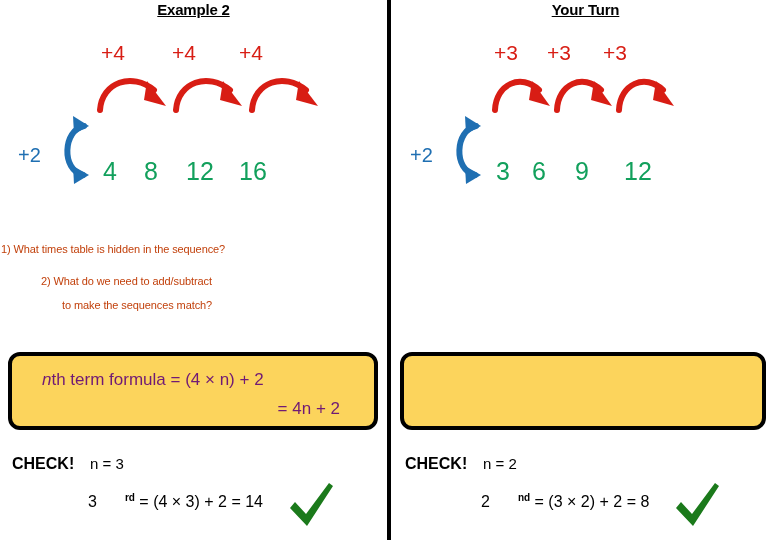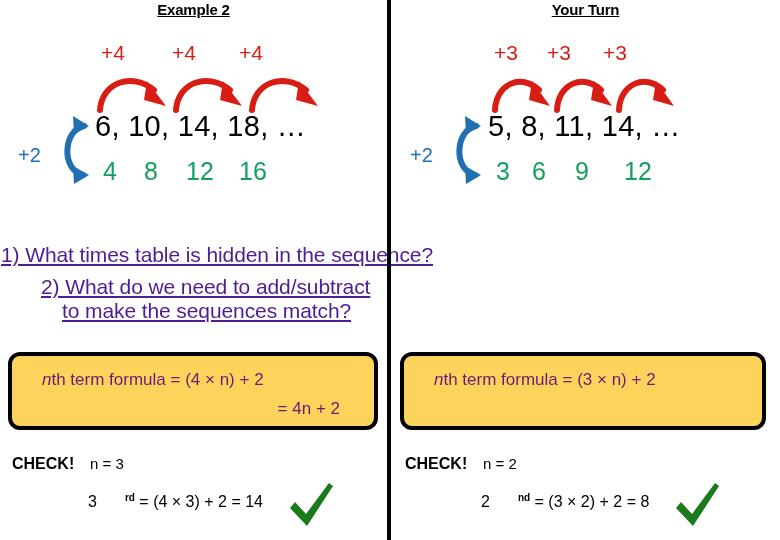--- a/index.html
+++ b/index.html
@@ -99,25 +99,24 @@
     white-space: nowrap;
   }
   .blue-hook {
     position: absolute;
   }
   .blue-hook svg { display: block; overflow: visible; }
 
   
   .question {
     position: absolute;
-    font-size: 21px;
-    color: #4c1d95;
+    font-size: 11px;
+    color: #c2410c;
     white-space: nowrap;
     letter-spacing: -0.1px;
-    text-decoration: underline;
   }
   .q1 { left: 1px;  top: 243px; }
   .q2a{ left: 41px; top: 275px; }
   .q2b{ left: 62px; top: 299px; }
 
   
   .formula-box {
     position: absolute;
     top: 352px;
     height: 78px;
@@ -204,21 +203,20 @@
 
     <div class="plus-two" style="left:18px; top:144px;">+2</div>
     <div class="blue-hook" style="left:57px; top:114px;">
       <svg width="34" height="72" viewBox="0 0 34 72">
         <path d="M27,12 C6,16 4,56 26,61" fill="none" stroke="#1F6FB2" stroke-width="6" stroke-linecap="round"></path>
         <path d="M16,2 L32,12 L17,20 Z" fill="#1F6FB2"></path>
         <path d="M16,52 L32,61 L17,70 Z" fill="#1F6FB2"></path>
       </svg>
     </div>
 
-    <div class="sequence" style="left:95px; top:110px;">6, 10, 14, 18, …</div>
 
     <div class="multiples" style="left:97px; top:157px; width:200px;">
       <span style="left:6px;">4</span>
       <span style="left:47px;">8</span>
       <span style="left:89px;">12</span>
       <span style="left:142px;">16</span>
     </div>
 
     <div class="question q1">1) What times table is hidden in the sequence?</div>
     <div class="question q2a">2) What do we need to add/subtract</div>
@@ -266,31 +264,29 @@
 
     <div class="plus-two" style="left:19px; top:144px;">+2</div>
     <div class="blue-hook" style="left:58px; top:114px;">
       <svg width="34" height="72" viewBox="0 0 34 72">
         <path d="M27,12 C6,16 4,56 26,61" fill="none" stroke="#1F6FB2" stroke-width="6" stroke-linecap="round"></path>
         <path d="M16,2 L32,12 L17,20 Z" fill="#1F6FB2"></path>
         <path d="M16,52 L32,61 L17,70 Z" fill="#1F6FB2"></path>
       </svg>
     </div>
 
-    <div class="sequence" style="left:97px; top:110px;">5, 8, 11, 14, …</div>
 
     <div class="multiples" style="left:99px; top:157px; width:200px;">
       <span style="left:6px;">3</span>
       <span style="left:42px;">6</span>
       <span style="left:85px;">9</span>
       <span style="left:134px;">12</span>
     </div>
 
     <div class="formula-box" style="left:9px; width:366px;">
-      <div class="formula-line f-line1"><span class="ital">n</span><span>th term formula = (3 × n)  + 2</span></div>
     </div>
 
     <div class="check-label" style="left:14px;">CHECK!</div>
     <div class="check-n" style="left:92px;">n = 2</div>
     <div class="check-calc" style="left:90px;text-align:center;"><span>2</span><sup>nd</sup><span> = (3 × 2) + 2 = 8</span></div>
     <div class="tick" style="left:282px;">
       <svg width="48" height="50" viewBox="0 0 48 50">
         <path d="M3,27 L8,21 L19,33 L42,2 L46,5 L20,45 Z" fill="#1B7A1B"></path>
       </svg>
     </div>

